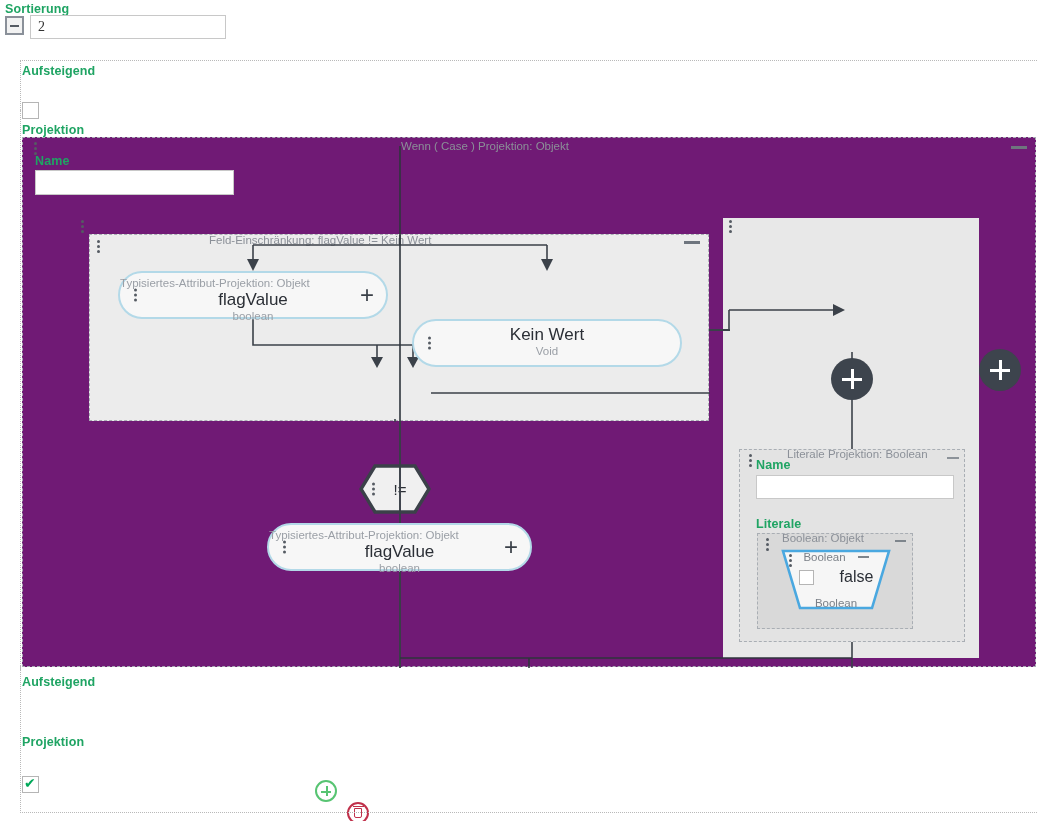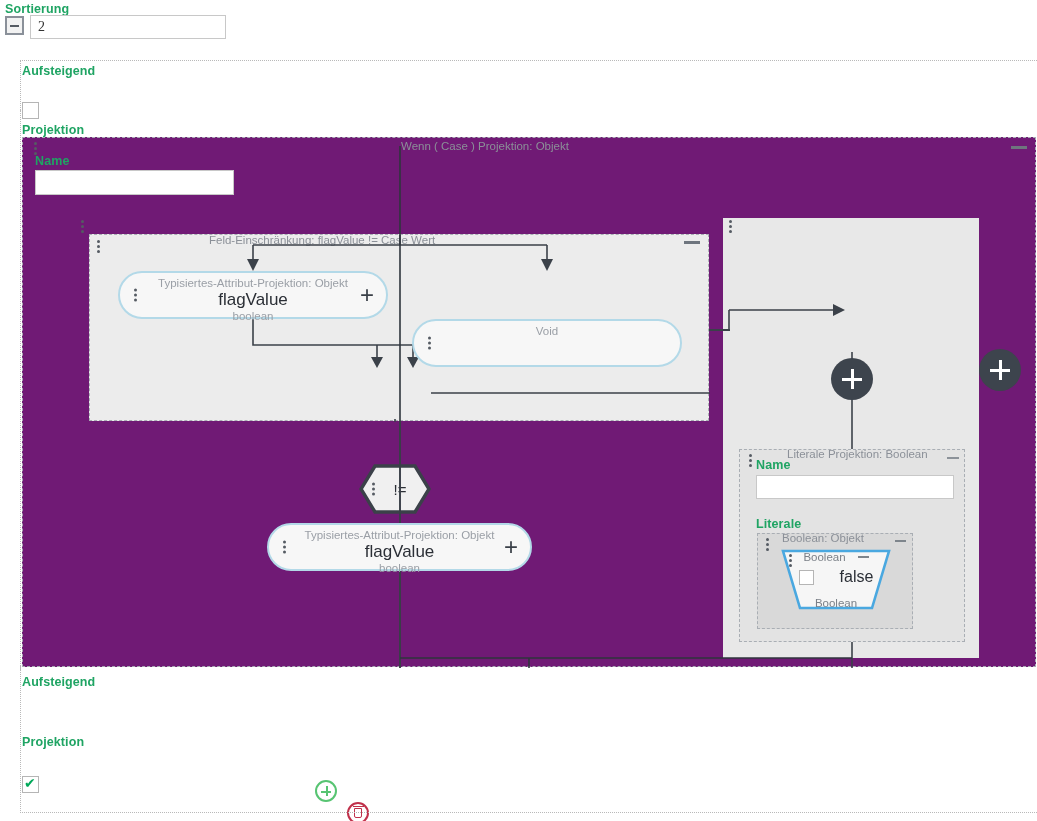--- a/index.html
+++ b/index.html
@@ -20,21 +20,21 @@
   
   .lbl-green {
     color: #1fa463;
     font-weight: bold;
     font-size: 12.5px;
     letter-spacing: .1px;
   }
   .node-type {
     color: #9a9fa6;
     font-size: 11.5px;
-    text-align: center;
+    text-align: left;
     line-height: 13px;
     white-space: nowrap;
   }
   .node-title {
     color: #2b2f36;
     font-size: 17px;
     text-align: center;
     line-height: 20px;
     white-space: nowrap;
   }
@@ -273,21 +273,21 @@
         <i></i>
       </div>
 
     <div class="abs dashed-box" style="left:66px; top:96px; width:620px; height:187px; background:#ececec;">
 
       <div class="abs dots" style="left:7px; top:5px;">
           <i></i>
           <i></i>
           <i></i>
         </div>
-      <div class="abs panel-caption" style="left:119px; top:-1px;">Feld-Einschränkung: flagValue != Case Wert</div>
+      <div class="abs panel-caption" style="left:119px; top:-1px;">Feld-Einschränkung: flagValue != Kein Wert</div>
       <div class="abs collapse-btn" style="left:594px; top:6px;"></div>
 
       <svg class="wires" width="620" height="187">
 
         <path d="M310 0 L310 10" stroke="#3b4149" stroke-width="1.6" fill="none"></path>
         <path d="M163 10 L457 10" stroke="#3b4149" stroke-width="1.6" fill="none"></path>
         <path d="M163 10 L163 24" stroke="#3b4149" stroke-width="1.6" fill="none"></path>
         <path d="M457 10 L457 24" stroke="#3b4149" stroke-width="1.6" fill="none"></path>
         <polygon points="157,24 169,24 163,36" fill="#3b4149"></polygon>
         <polygon points="451,24 463,24 457,36" fill="#3b4149"></polygon>
@@ -321,20 +321,21 @@
 
       <div class="abs pill" style="left:322px; top:36px; width:270px; height:48px;">
         <div class="dots-wrap">
             <div class="dots">
               <i></i>
               <i></i>
               <i></i>
             </div>
           </div>
         <div class="abs" style="left:0; right:0; top:4px;">
+          <div class="node-title">Kein Wert</div>
           <div class="node-sub">Void</div>
         </div>
       </div>
 
       <div class="abs hexagon" style="left:269px; top:133px;">
         <svg class="hx-svg" width="72" height="50">
           <polygon points="16,2 56,2 70,25 56,48 16,48 2,25" fill="#f0f0f0" stroke="#3b4149" stroke-width="3.4"></polygon>
         </svg>
         <div class="dots-wrap">
             <div class="dots">

